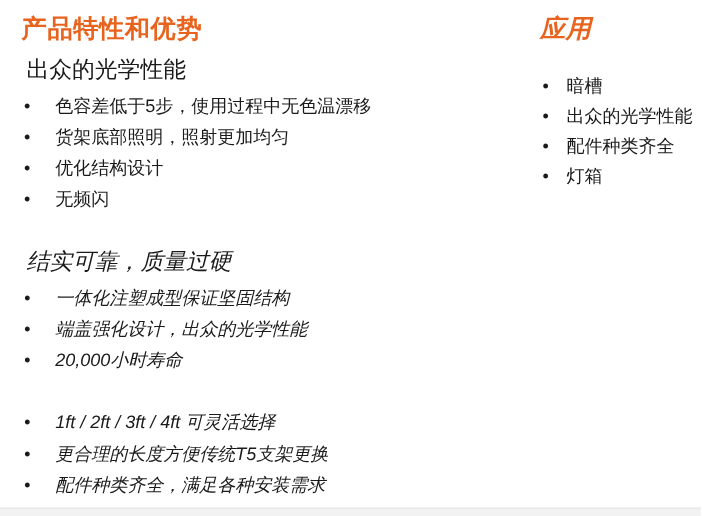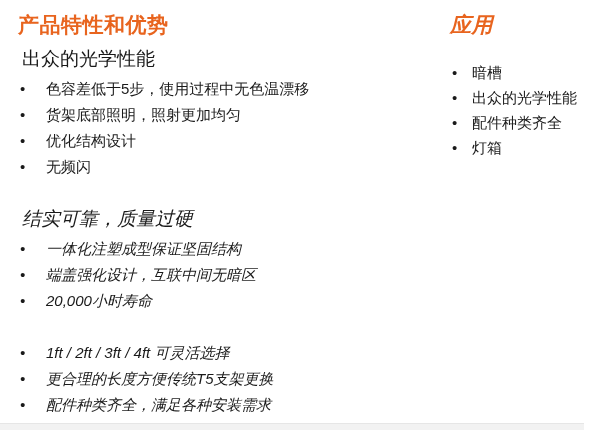--- a/index.html
+++ b/index.html
@@ -145,21 +145,21 @@
 
     <div class="group">
       <p class="group-heading">结实可靠，质量过硬</p>
       <ul class="bullets">
         <li>
           <span class="bullet-dot">•</span>
           <span>一体化注塑成型保证坚固结构</span>
         </li>
         <li>
           <span class="bullet-dot">•</span>
-          <span>端盖强化设计，互联中间无暗区</span>
+          <span>端盖强化设计，出众的光学性能</span>
         </li>
         <li>
           <span class="bullet-dot">•</span>
           <span>20,000小时寿命</span>
         </li>
       </ul>
     </div>
 
     <div class="group">
       <ul class="bullets">

